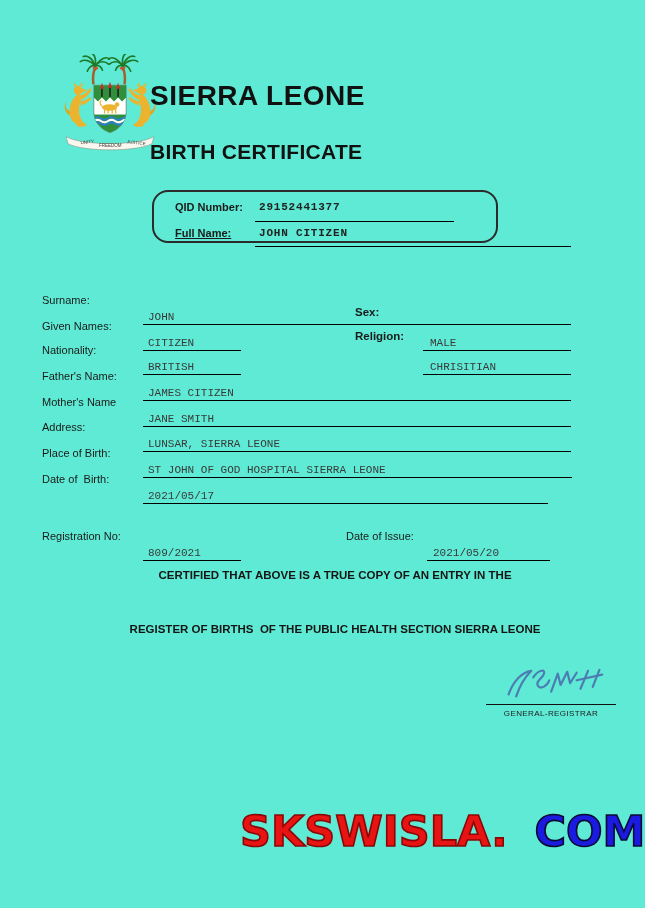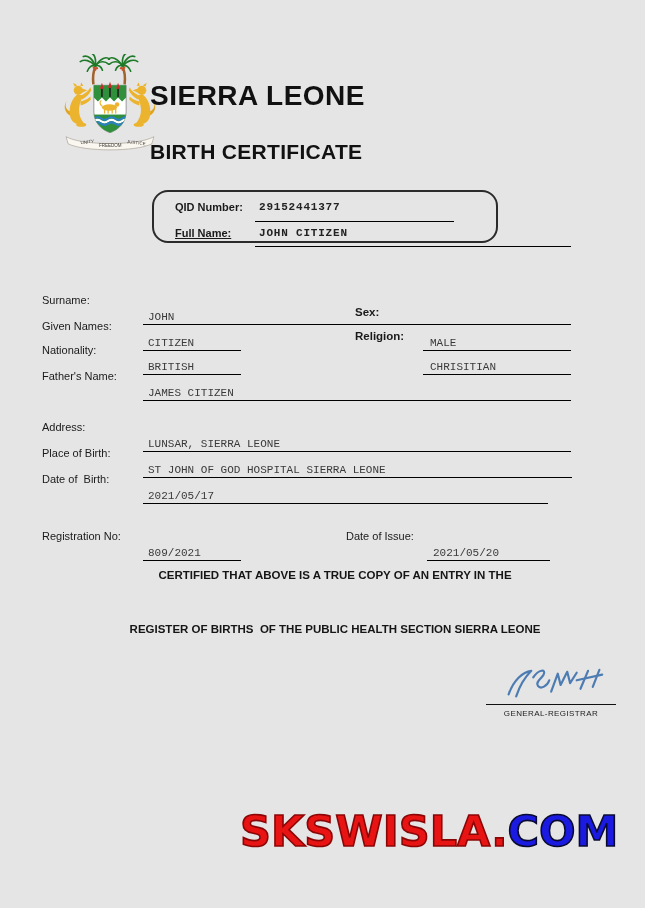--- a/index.html
+++ b/index.html
@@ -1,17 +1,17 @@
 <!DOCTYPE html>
 <html><head>
 <meta charset="utf-8">
 <style>
   * { margin:0; padding:0; box-sizing:border-box; }
   body { background:#fff; font-family:"Liberation Sans", sans-serif; }
-  .page { position:relative; width:645px; height:908px; background:#e5e5e5; overflow:hidden; }
+  .page { position:relative; width:645px; height:908px; background:#5eead4; overflow:hidden; }
 
   
   .crest { position:absolute; left:52px; top:54px; width:116px; height:108px; }
   .title { position:absolute; left:0; top:80px; width:366px; font-size:28px; font-weight:bold; color:#111; letter-spacing:0.5px; white-space:pre; }
   .subtitle { position:absolute; left:0; top:140px; width:366px; font-size:21px; font-weight:bold; color:#111; letter-spacing:0.3px; white-space:pre; }
 
   
   .idbox { position:absolute; left:152px; top:190px; width:346px; height:53px; border:2px solid #2b2b2b; border-radius:16px; background:transparent; }
   .idlabel { position:absolute; font-size:11px; font-weight:bold; color:#1a1a1a; white-space:pre; }
   .idvalue { position:absolute; font-family:"Liberation Mono", monospace; font-size:11px; font-weight:bold; color:#222; letter-spacing:0.8px; white-space:pre; }
@@ -34,21 +34,21 @@
   .cert-line { position:absolute; left:30px; width:610px; text-align:center; font-size:11.5px; font-weight:bold; color:#151515; white-space:pre; }
 
   
   .sig-svg { position:absolute; left:502px; top:666px; width:104px; height:38px; }
   .sig-line { position:absolute; left:486px; top:704px; width:130px; border-top:1.5px solid #111; height:0; }
   .sig-title { position:absolute; left:486px; top:709px; width:130px; text-align:center; font-size:8px; letter-spacing:0.4px; color:#222; white-space:pre; }
 
   
   .watermark { position:absolute; left:240px; top:806px; width:380px; font-family:"DejaVu Sans", sans-serif; font-weight:bold; font-size:43px; letter-spacing:0px; white-space:pre; }
   .wm-red { color:#e81313; -webkit-text-stroke:1.6px #8a0505; }
-  .wm-blue { color:#1a1ae0; -webkit-text-stroke:1.6px #0a0a30; }
+  .wm-blue { color:#1a1ae0;margin-left:27px; -webkit-text-stroke:1.6px #0a0a30; }
 </style>
 </head>
 <body>
 
 <div class="page">
 
   <svg class="crest" viewBox="0 0 230 210">
     <defs>
       <clipPath id="shieldClip">
         <path d="M83,60 L147,60 L147,112 C147,134 132,148 115,154 C98,148 83,134 83,112 Z"></path>
@@ -155,20 +155,24 @@
     <span class="fval v1 w-short">BRITISH</span>
     <span class="flabel2">Religion:</span>
     <span class="fval v2">CHRISITIAN</span>
   </div>
 
   <div class="frow" style="top:356px;">
     <span class="flabel">Father's Name:</span>
     <span class="fval v1 w-long">JAMES CITIZEN</span>
   </div>
 
+  <div class="frow" style="top:382px;">
+    <span class="flabel">Mother's Name</span>
+    <span class="fval v1 w-long">JANE SMITH</span>
+  </div>
 
   <div class="frow" style="top:407px;">
     <span class="flabel">Address:</span>
     <span class="fval v1 w-long">LUNSAR, SIERRA LEONE</span>
   </div>
 
   <div class="frow" style="top:433px;">
     <span class="flabel">Place of Birth:</span>
     <span class="fval v1 w-pob">ST JOHN OF GOD HOSPITAL SIERRA LEONE</span>
   </div>

